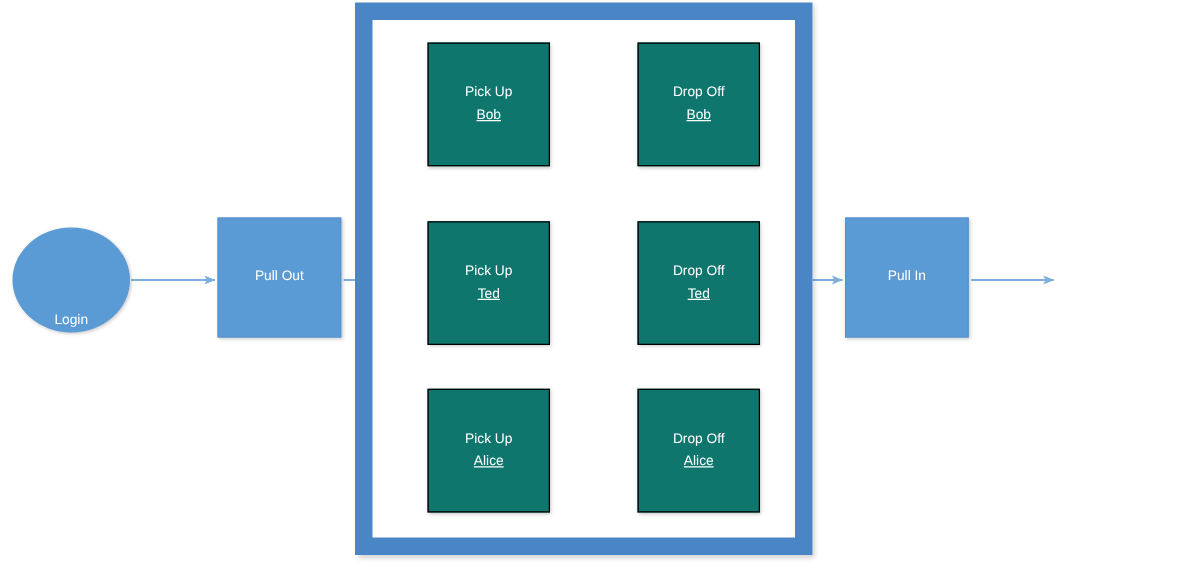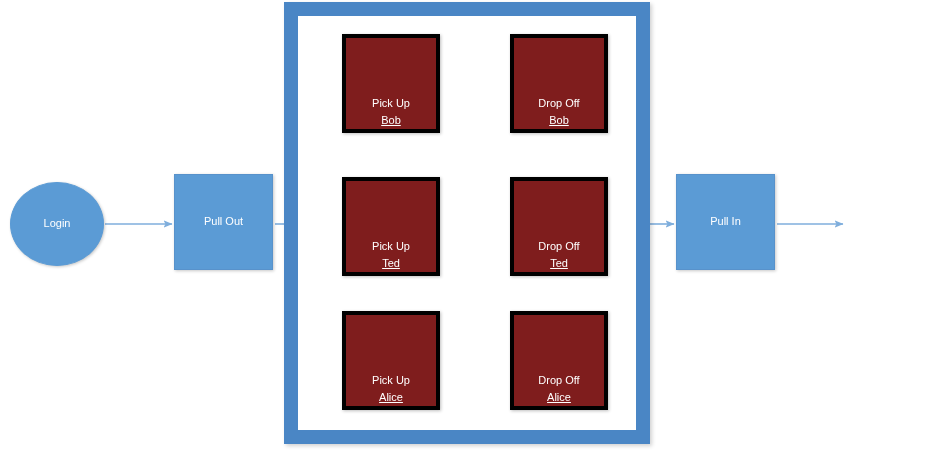--- a/index.html
+++ b/index.html
@@ -34,31 +34,31 @@
     text-align: center;
     box-sizing: border-box;
     z-index: 4;
   }
   .node .line2 { display: block; text-decoration: underline; }
   .circle-node {
     border-radius: 50%;
     background: #5B9BD5;
     border: 1px solid #5B9BD5;
     box-shadow: 1px 1px 3px rgba(0,0,0,0.22);
+    justify-content: flex-end;
   }
   .rect-node {
     background: #5B9BD5;
     border: 1px solid #5892CB;
     box-shadow: 1px 1px 3px rgba(0,0,0,0.22);
   }
   .green-node {
-    background: #7f1d1d;
-    border: 4px solid #000000;
+    background: #0f766e;
+    border: 1px solid #000000;
     box-shadow: 1px 1px 3px rgba(0,0,0,0.25);
-    justify-content: flex-end;
   }
   #frame {
     position: absolute;
     left: 284px;
     top: 2px;
     width: 366px;
     height: 442px;
     border: 14px solid #4A86C5;
     background: #ffffff;
     box-sizing: border-box;

